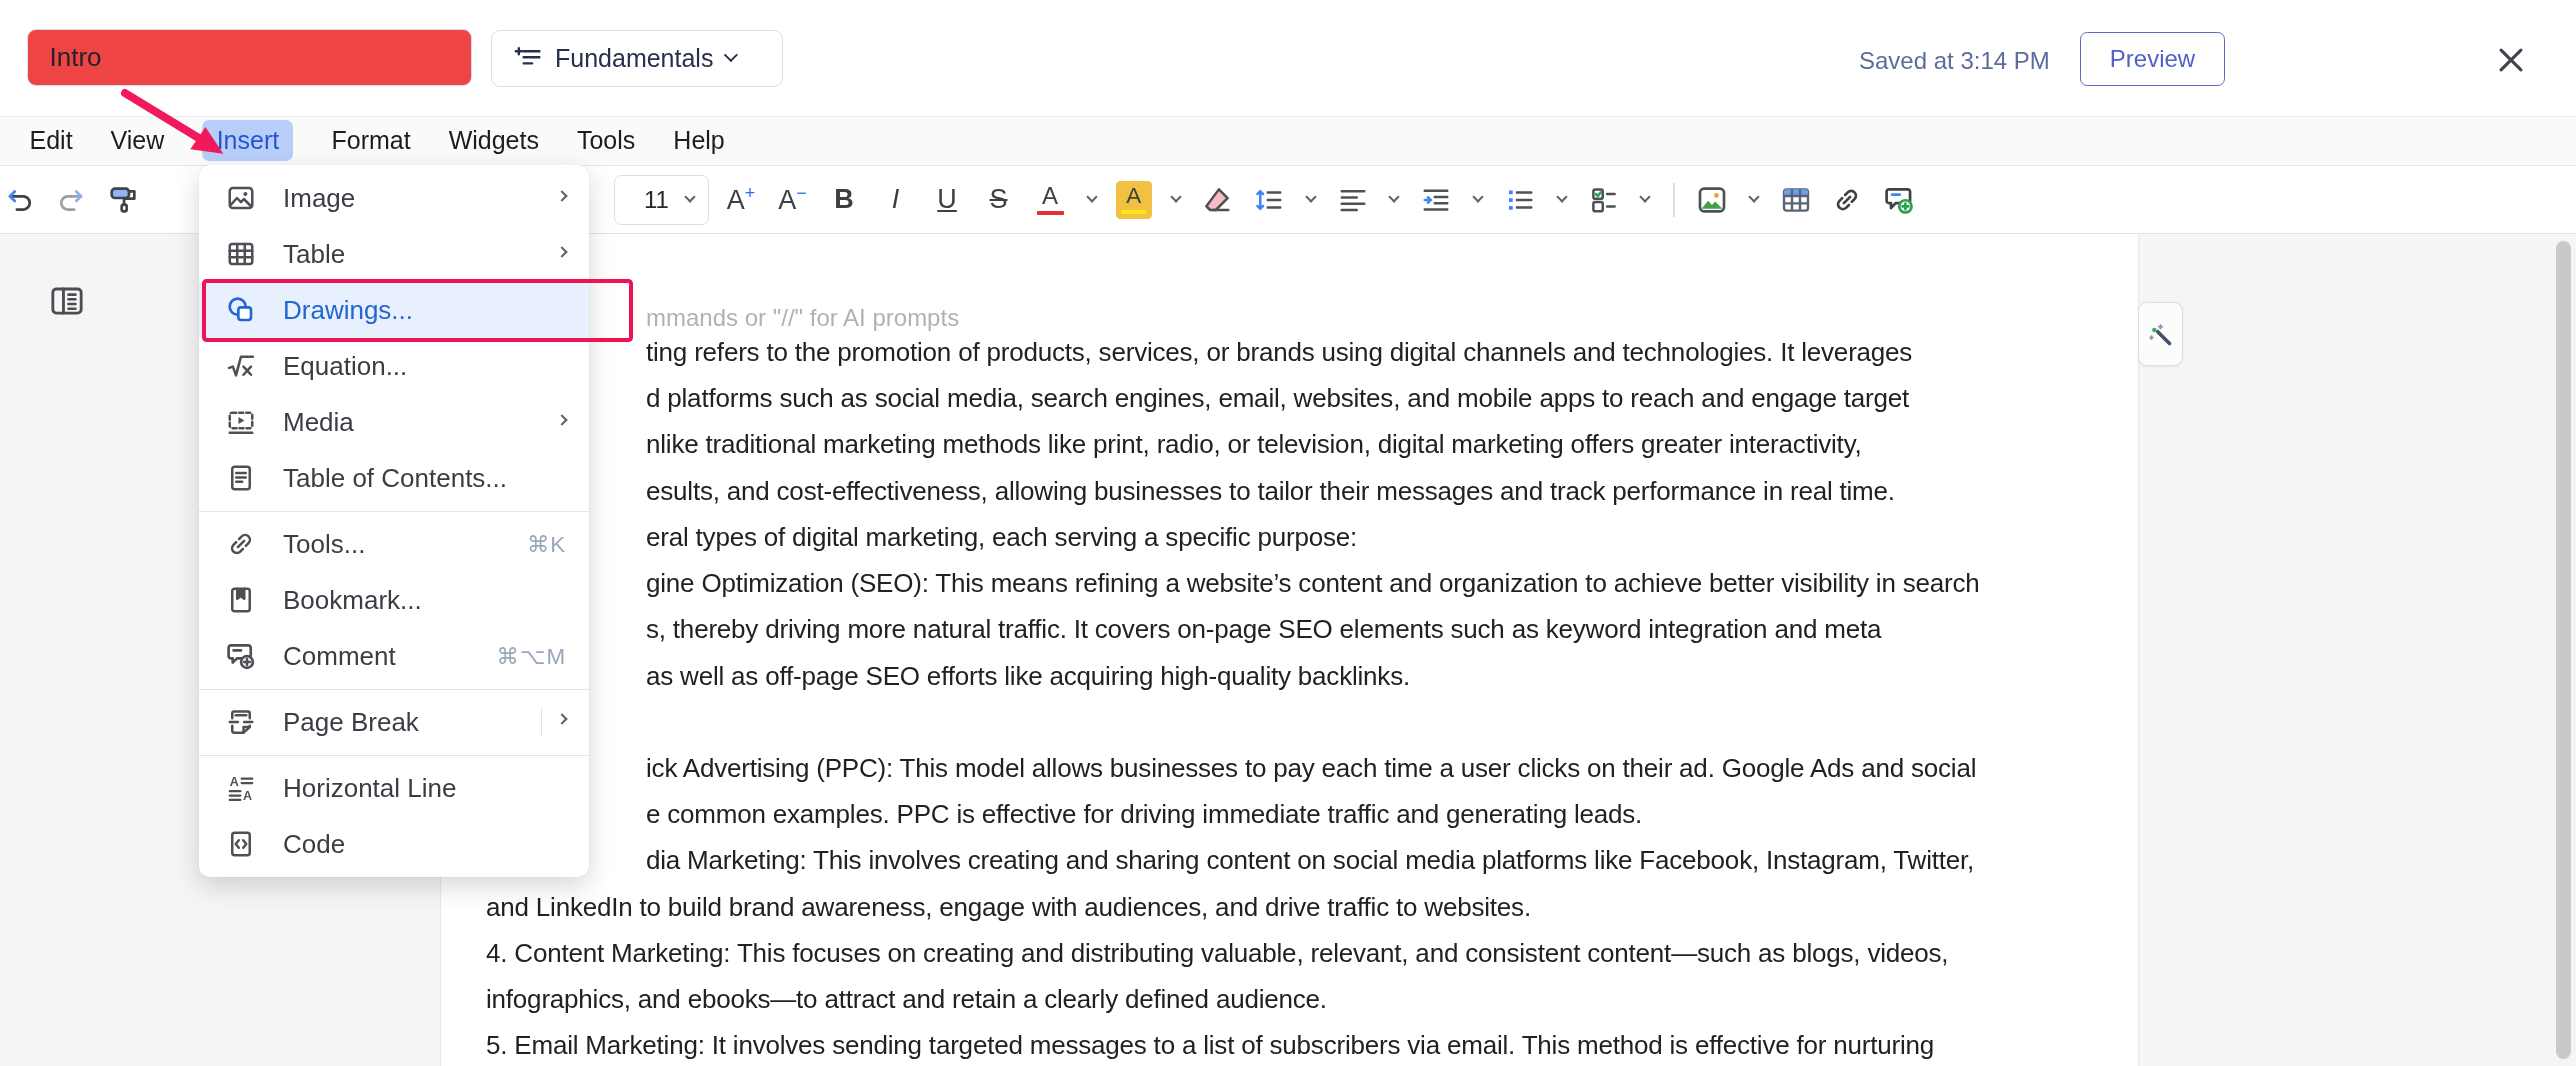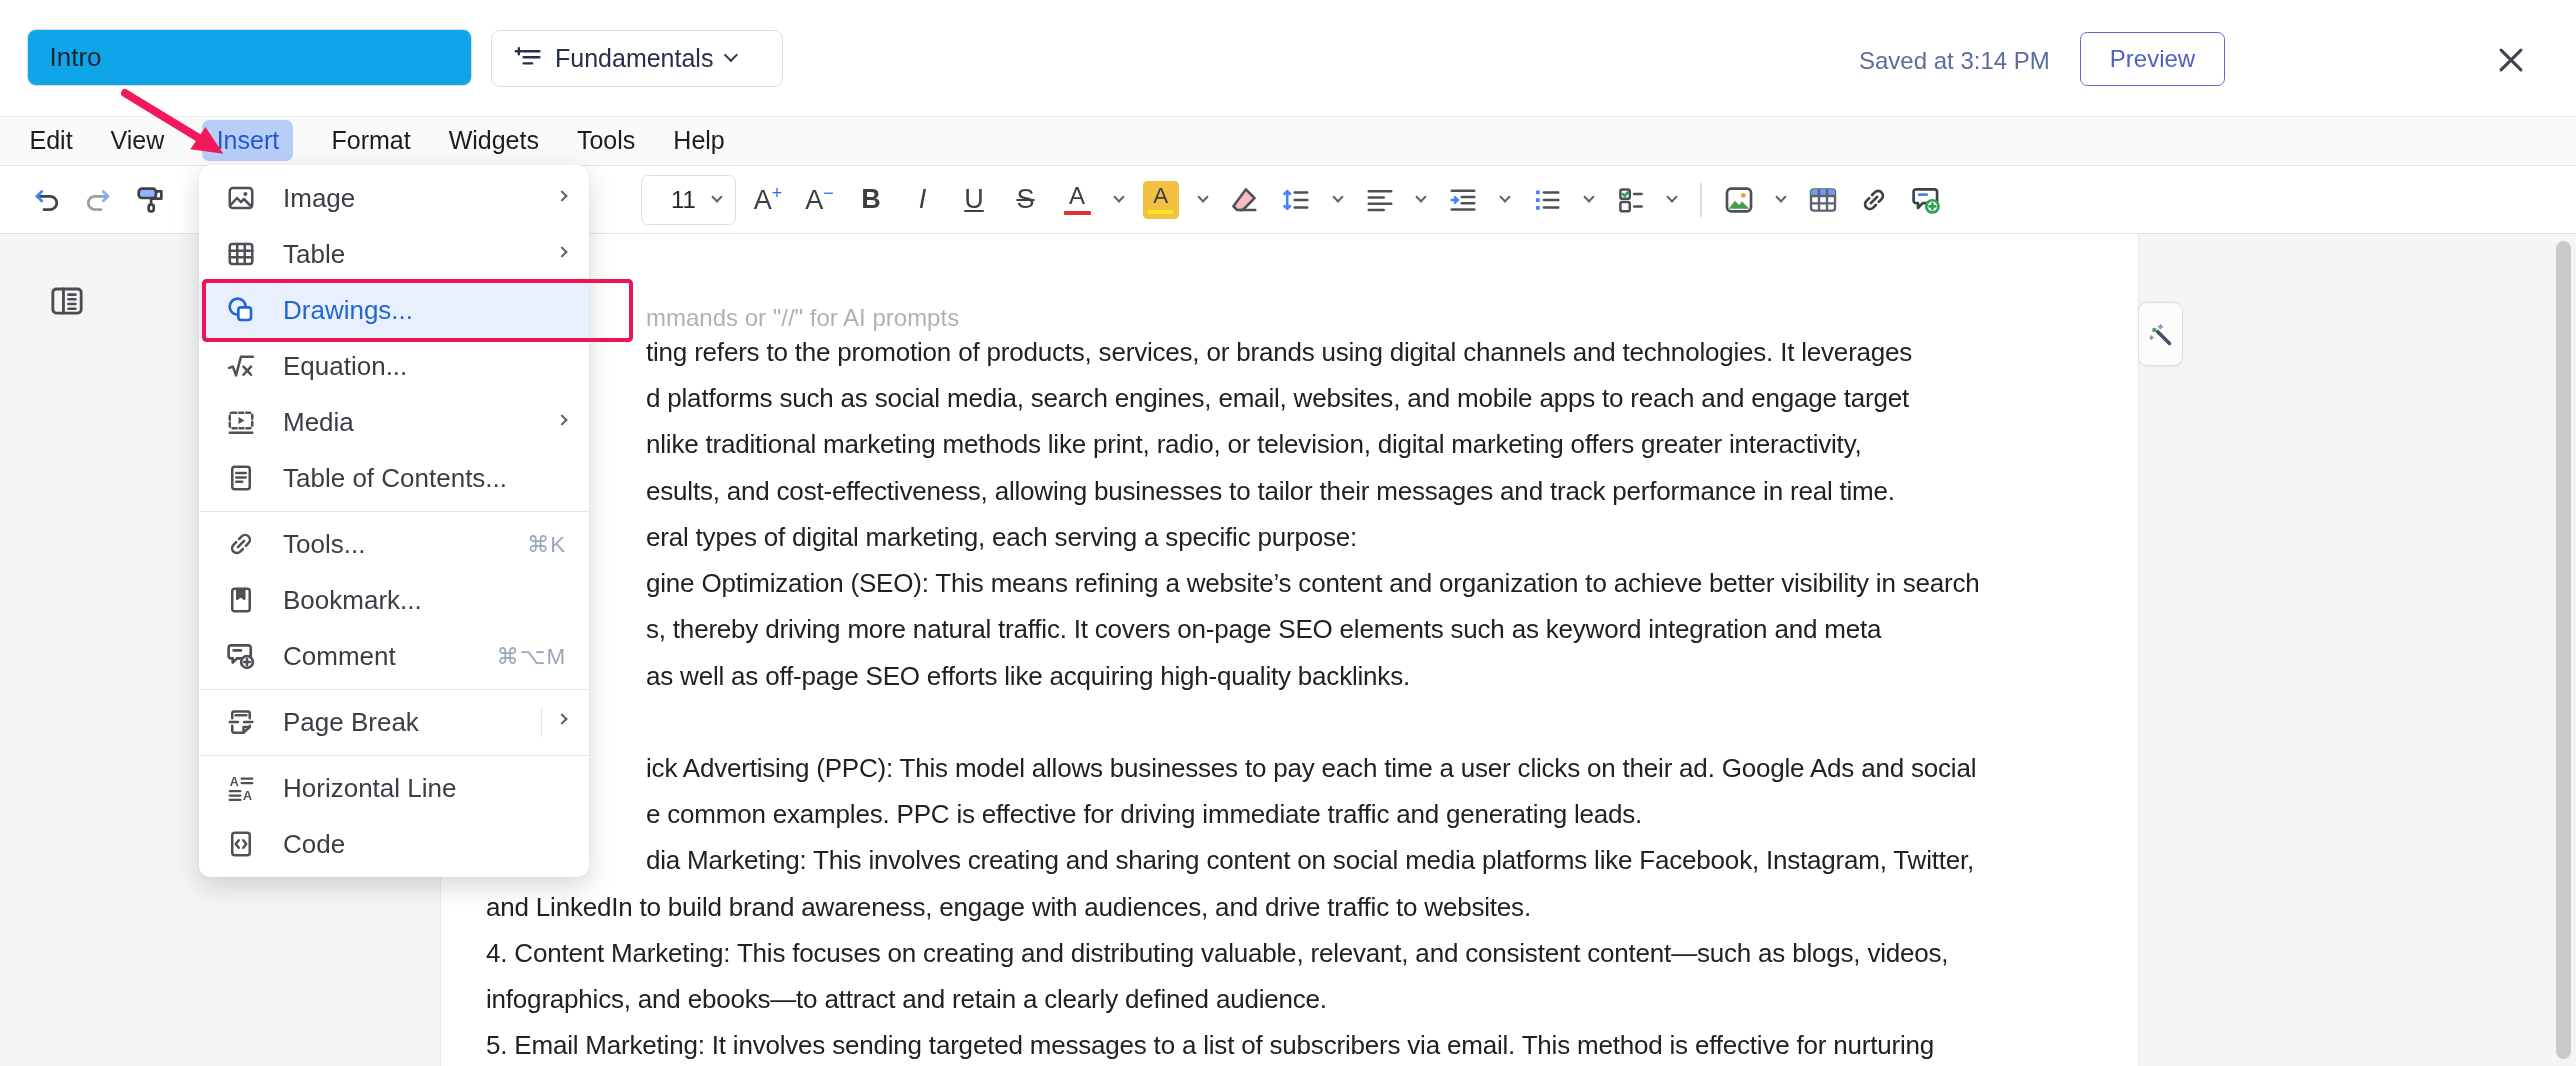--- a/index.html
+++ b/index.html
@@ -5,21 +5,21 @@
   * { margin:0; padding:0; box-sizing:border-box; }
   html,body { width:2576px; height:1066px; overflow:hidden; background:#fff;
     font-family:"Liberation Sans", sans-serif; }
   .screen { position:relative; width:2576px; height:1066px; background:#fff; }
   .hairline { position:absolute; top:9px; left:0; width:100%; height:0.9px; background:#eaeaec; }
 
   
   .topbar { position:absolute; top:0; left:0; width:100%; height:116px; background:#fff; }
   .title-input { position:absolute; left:27px; top:29px; width:445px; height:57px;
     border:1.3px solid #d9dde4; border-radius:9px; padding:0 21.5px; font-size:26px;
-    color:#20242c; outline:none; font-family:"Liberation Sans", sans-serif; background:#0ea5e9; }
+    color:#20242c; outline:none; font-family:"Liberation Sans", sans-serif; background:#ef4444; }
   .category-btn { position:absolute; left:491px; top:29.5px; height:57px; min-width:292px;
     border:1.3px solid #d9dde4; border-radius:9px; display:flex; align-items:center;
     gap:12.5px; padding:0 21.5px; cursor:pointer; background:#fff; }
   .category-btn .lbl { font-size:25px; color:#26304a; }
   .chev { display:inline-block; width:9.8px; height:9.8px; border-right:2.2px solid #3c4043;
     border-bottom:2.2px solid #3c4043; transform:rotate(45deg); margin-top:-5.4px; }
   .chev.small { width:8px; height:8px; border-width:2px; border-color:#5f6368; }
   .chev.white { border-color:#fff; }
   .chev.navy { border-color:#26304a; }
   .saved { position:absolute; left:1859px; top:47px; font-size:24px; color:#5d6c9c; }
@@ -36,21 +36,21 @@
 
   
   .menubar { position:absolute; top:116px; left:0; width:100%; height:48px; background:#fafafb;
     border-top:0.9px solid #ececee; display:flex; align-items:center; padding-left:29.5px; gap:38px; }
   .mb-item { font-size:25px; color:#1b1d20; cursor:pointer; white-space:nowrap; }
   .mb-item.active { background:#b8cef9; color:#2356d4; padding:6.3px 14.3px; border-radius:7.2px; }
 
   
   .toolbar { position:absolute; top:165px; left:0; width:100%; height:69px; background:#fff;
     border-top:0.9px solid #e3e3e6; border-bottom:0.9px solid #e3e3e6;
-    display:flex; align-items:center; padding-left:27px; gap:12.5px; }
+    display:flex; align-items:center; gap:12.5px; }
   .tb { width:39px; height:43px; display:flex; align-items:center; justify-content:center;
     cursor:pointer; flex:0 0 auto; }
   .tb-chev { width:19.7px; display:flex; justify-content:center; cursor:pointer; flex:0 0 auto; }
   .tb-spacer { width:447px; flex:0 0 auto; }
   .tb-divider { width:1.3px; height:34px; background:#dcdcde; flex:0 0 auto; margin:0 5.4px; }
   .fontsize-box { width:95px; height:50px; border:1.3px solid #d9dde4; border-radius:7.2px;
     display:flex; align-items:center; justify-content:space-between; padding:0 14.3px 0 29px;
     font-size:24px; color:#26282c; cursor:pointer; flex:0 0 auto; background:#fff; }
   .glyph { font-size:27px; color:#3c4043; }
   .glyph.b { font-weight:700; }

